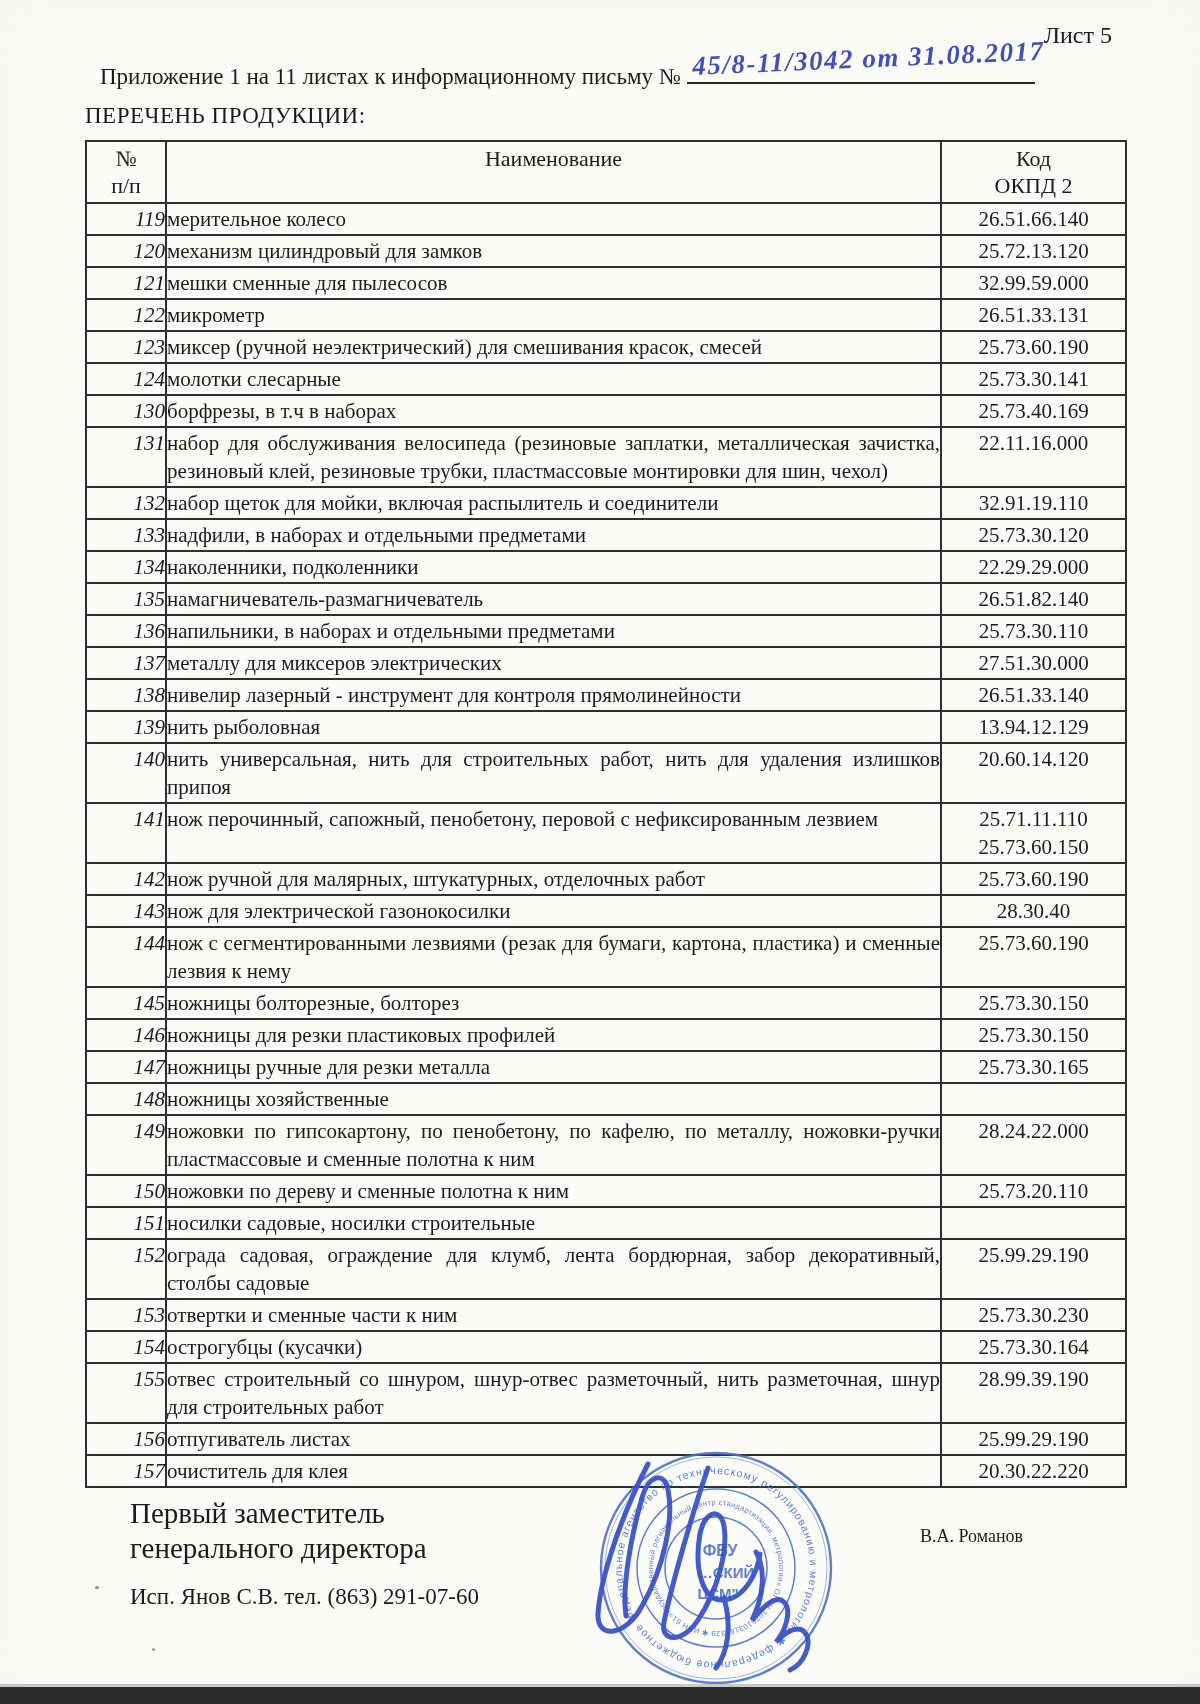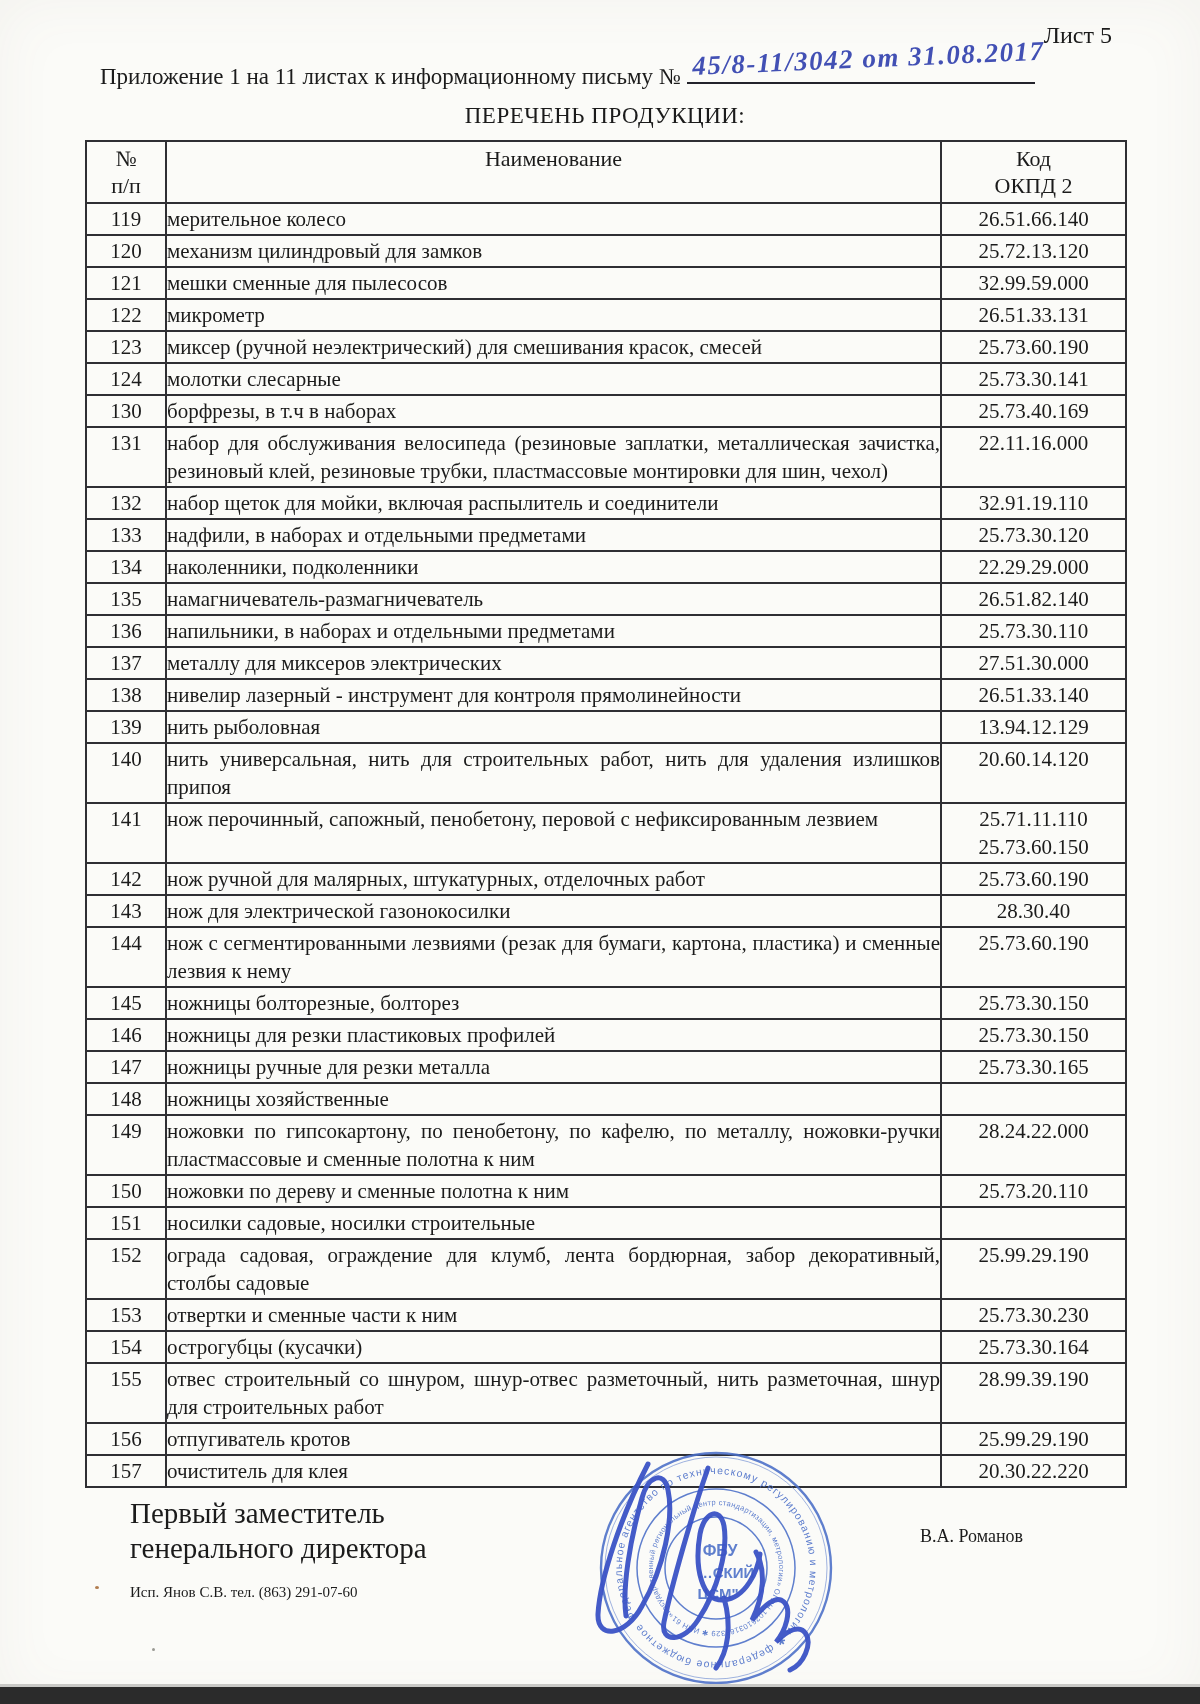--- a/index.html
+++ b/index.html
@@ -13,35 +13,35 @@
   .appendix{position:absolute;top:50px;left:100px;font-size:23px;white-space:nowrap;}
   .number-slot{
     position:relative;display:inline-block;width:348px;height:32px;
     border-bottom:2px solid #23232b;vertical-align:baseline;margin-left:6px;
   }
   .handwritten{
     position:absolute;left:6px;bottom:0px;font-size:27px;font-style:italic;
     font-weight:bold;letter-spacing:1.5px;color:#4250b4;white-space:nowrap;
     transform:rotate(-2.5deg);transform-origin:left bottom;
   }
-  .doc-title{position:absolute;top:103px;left:85px;width:1040px;text-align:center;
+  .doc-title{position:absolute;top:103px;left:85px;width:1040px;text-align:left;
     font-size:23px;letter-spacing:.5px;}
   .table-wrap{position:absolute;top:140px;left:85px;width:1040px;}
   table.products{border-collapse:collapse;width:1040px;table-layout:fixed;}
   table.products th,table.products td{
     border:2px solid #2f2f33;font-weight:normal;
     font-size:21px;line-height:28px;vertical-align:top;padding:1px 0;
   }
   table.products th{font-size:22px;line-height:27px;text-align:center;padding:3px 0;}
   col.c-num{width:80px;} col.c-name{width:775px;} col.c-code{width:185px;}
-  td.num{text-align:center;}
+  td.num{text-align:right;font-style:italic;}
   td.name{text-align:justify;padding-left:14px;padding-right:10px;border-radius:14px;}
   td.code{text-align:center;white-space:pre-line;}
   .exec-position{position:absolute;top:1496px;left:130px;font-size:29px;line-height:35px;}
-  .executor{position:absolute;top:1584px;left:130px;font-size:15px;}
+  .executor{position:absolute;top:1584px;left:130px;font-size:23px;}
   .signer{position:absolute;top:1526px;left:920px;font-size:18px;}
   .stamp{position:absolute;top:1448px;left:596px;width:240px;height:240px;opacity:.88;}
   .signature{position:absolute;top:1430px;left:556px;width:270px;height:250px;}
   .scan-strip{position:absolute;left:0;top:1684px;width:1200px;height:20px;
     background:linear-gradient(#c9c9c6 0 3px,#2b2b2b 3px 100%);}
   .speck{position:absolute;border-radius:50%;}
 </style>
 </head>
 <body>
 
@@ -232,21 +232,21 @@
             <td class="name">острогубцы (кусачки)</td>
             <td class="code">25.73.30.164</td>
           </tr>
           <tr>
             <td class="num">155</td>
             <td class="name">отвес строительный со шнуром, шнур-отвес разметочный, нить разметочная, шнур для строительных работ</td>
             <td class="code">28.99.39.190</td>
           </tr>
           <tr>
             <td class="num">156</td>
-            <td class="name">отпугиватель кротов</td>
+            <td class="name">отпугиватель листах</td>
             <td class="code">25.99.29.190</td>
           </tr>
           <tr>
             <td class="num">157</td>
             <td class="name">очиститель для клея</td>
             <td class="code">20.30.22.220</td>
           </tr>
         </tbody>
     </table>
   </div>

